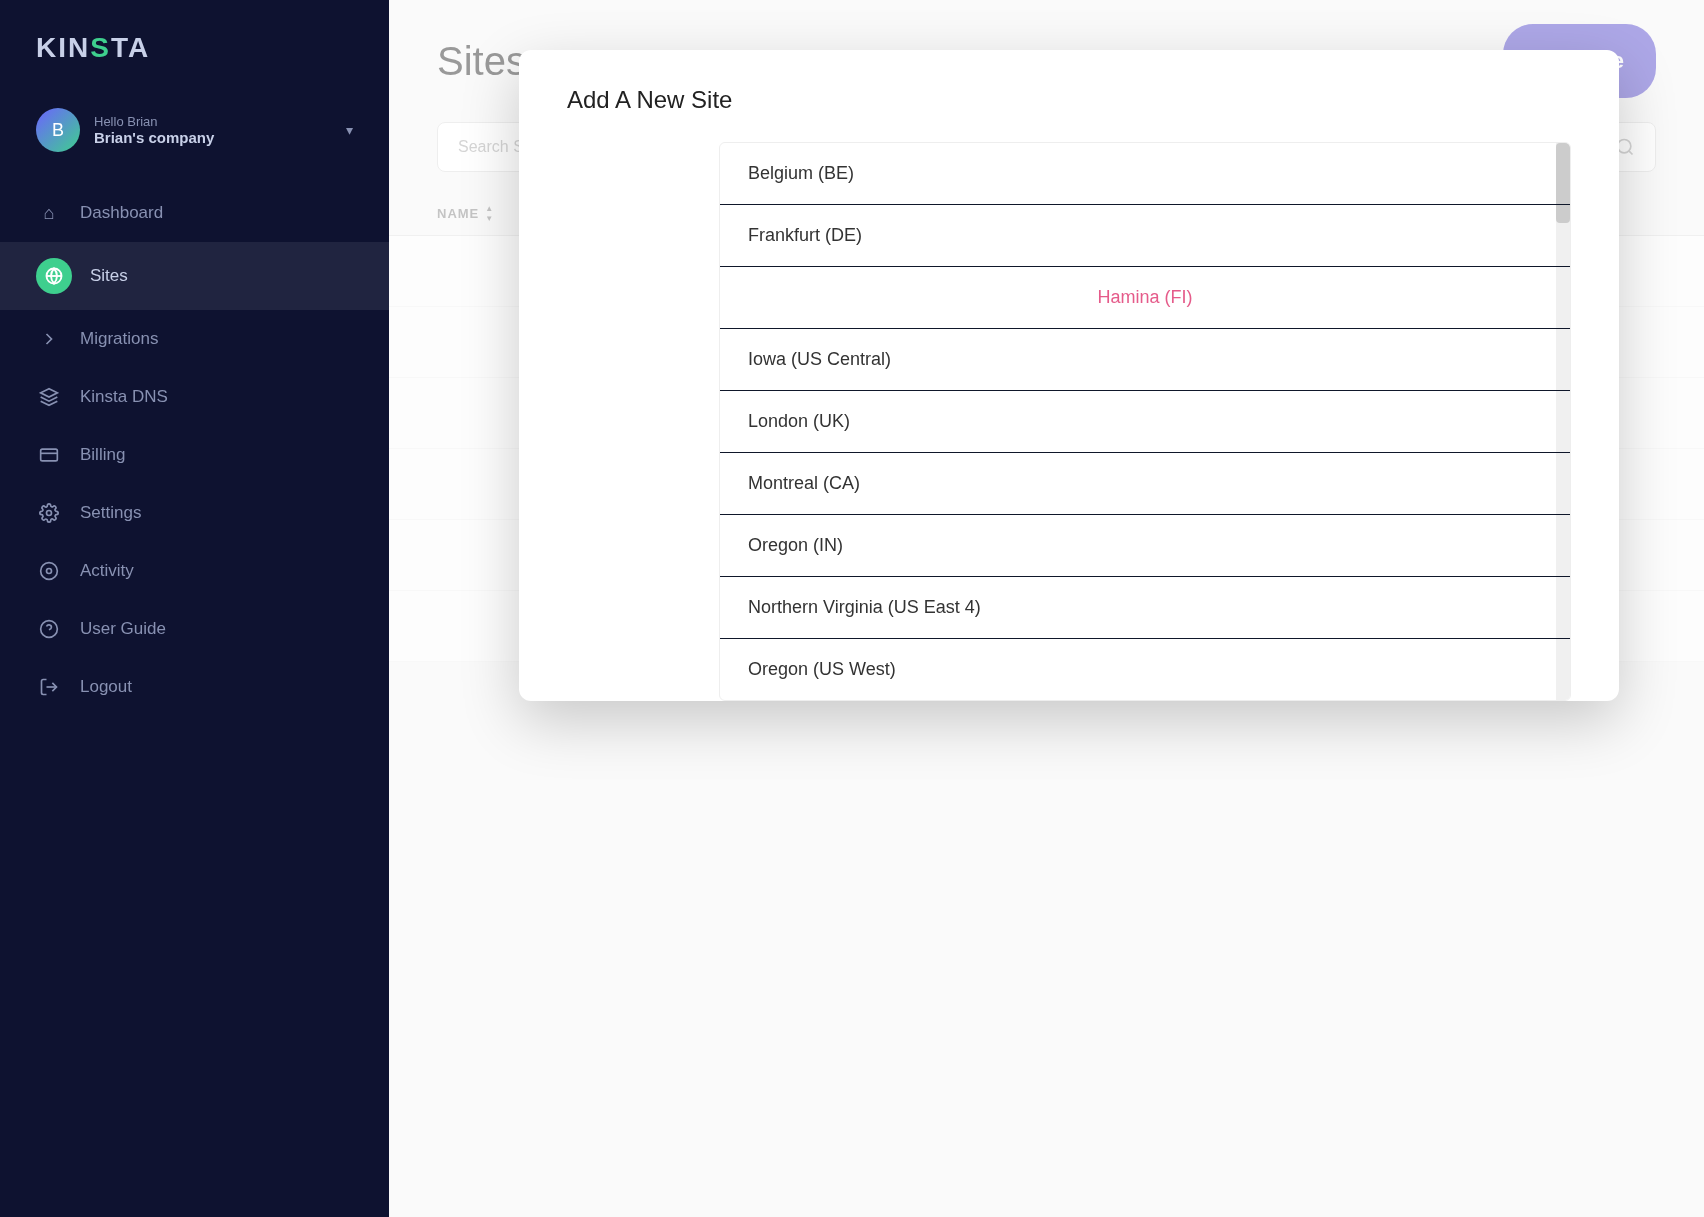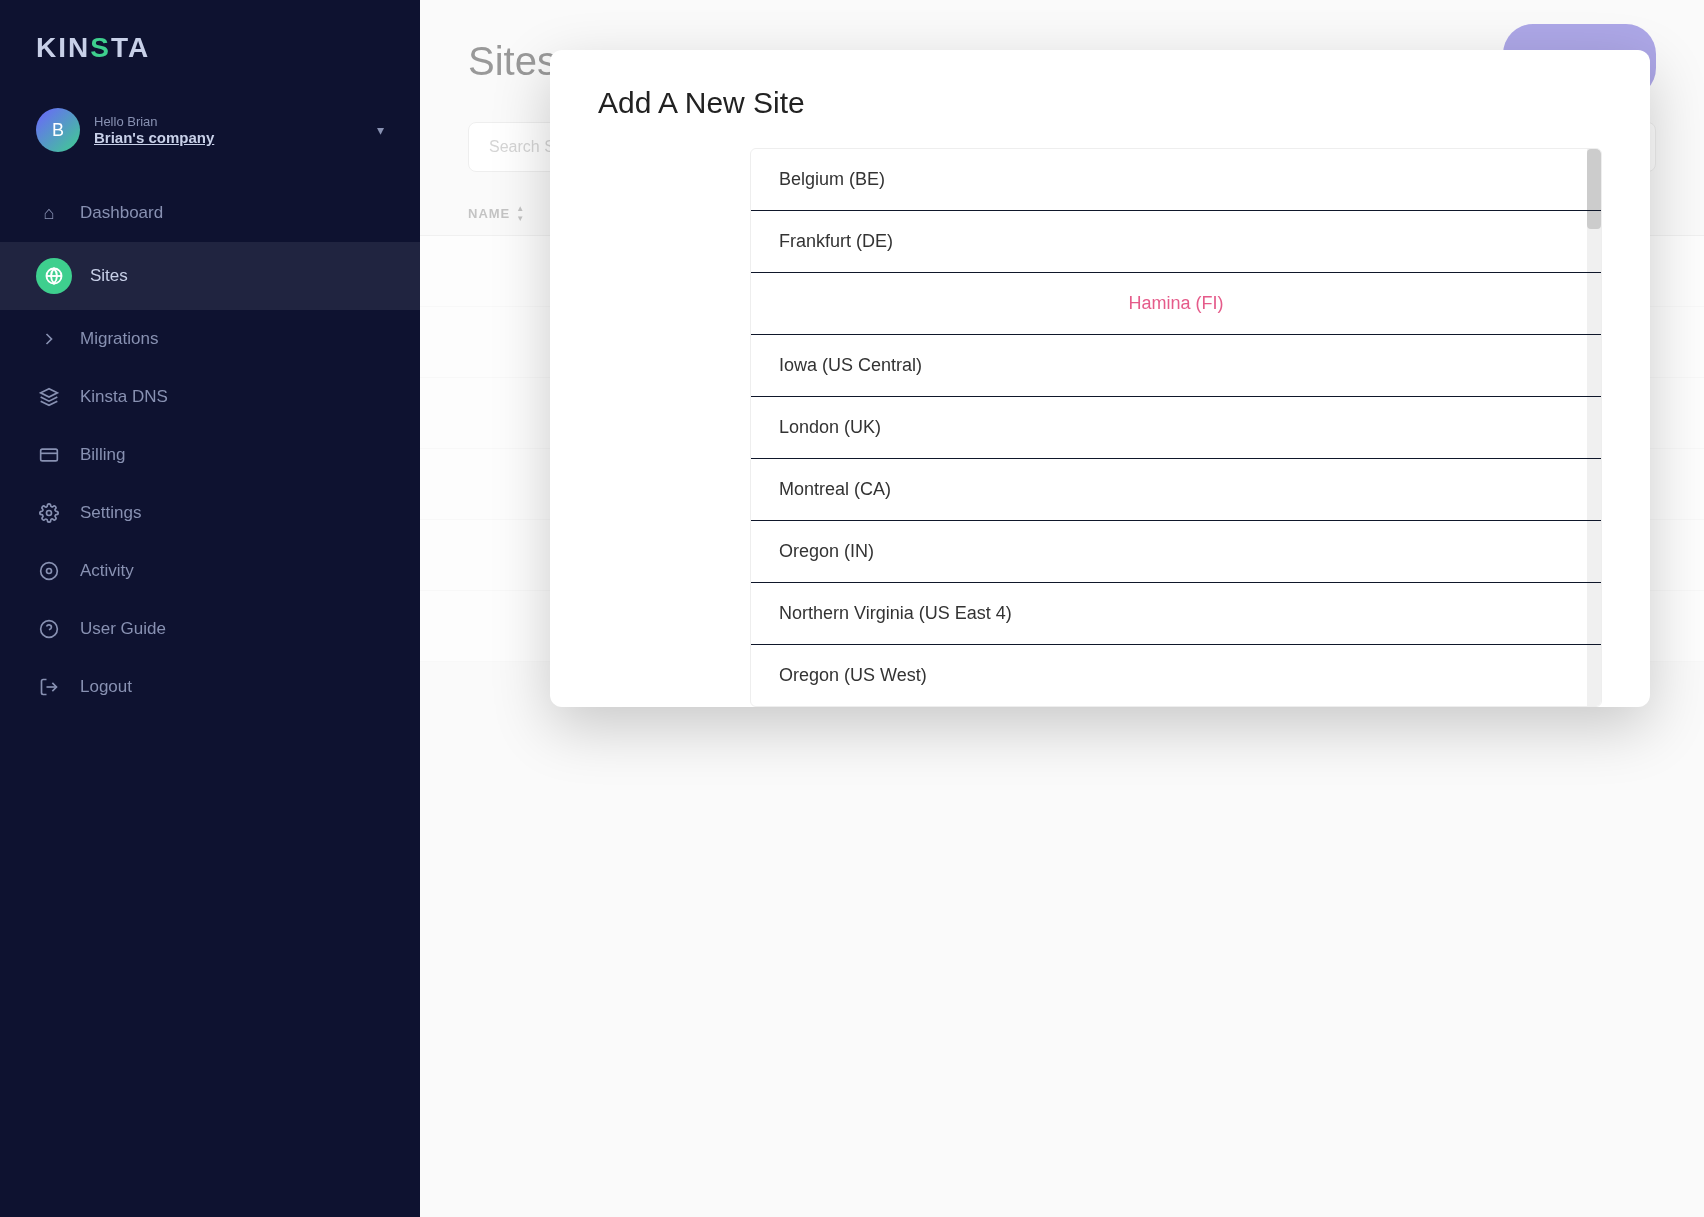--- a/index.html
+++ b/index.html
@@ -1,20 +1,20 @@
 <!DOCTYPE html>
 <html><head>
   <meta charset="utf-8">
   <style>
     * { margin: 0; padding: 0; box-sizing: border-box; }
     body { font-family: -apple-system, BlinkMacSystemFont, 'Segoe UI', sans-serif; background: #f5f5f5; display: flex; width: 1704px; min-height: 1217px; overflow: hidden; }
 
     
     .sidebar {
-      width: 420px;
+      width: 389px;
       min-height: 1217px;
       background: #0e1230;
       display: flex;
       flex-direction: column;
       padding: 0;
       flex-shrink: 0;
       position: relative;
       z-index: 10;
     }
 
@@ -63,21 +63,20 @@
 
     .user-greeting {
       color: #8891b2;
       font-size: 13px;
     }
 
     .user-company {
       color: #c8d0e8;
       font-size: 15px;
       font-weight: 600;
-      text-decoration: underline;
     }
 
     .chevron-icon {
       color: #8891b2;
       font-size: 14px;
     }
 
     .nav-menu {
       padding: 8px 0;
       flex: 1;
@@ -248,21 +247,21 @@
       box-shadow: 0 20px 60px rgba(0,0,0,0.2);
       z-index: 200;
       overflow: hidden;
     }
 
     .modal-header {
       padding: 36px 48px 28px;
     }
 
     .modal-title {
-      font-size: 30px;
+      font-size: 24px;
       font-weight: 400;
       color: #222;
     }
 
     .modal-body {
       padding: 0 48px 0 200px;
       position: relative;
     }
 
     .location-list {

